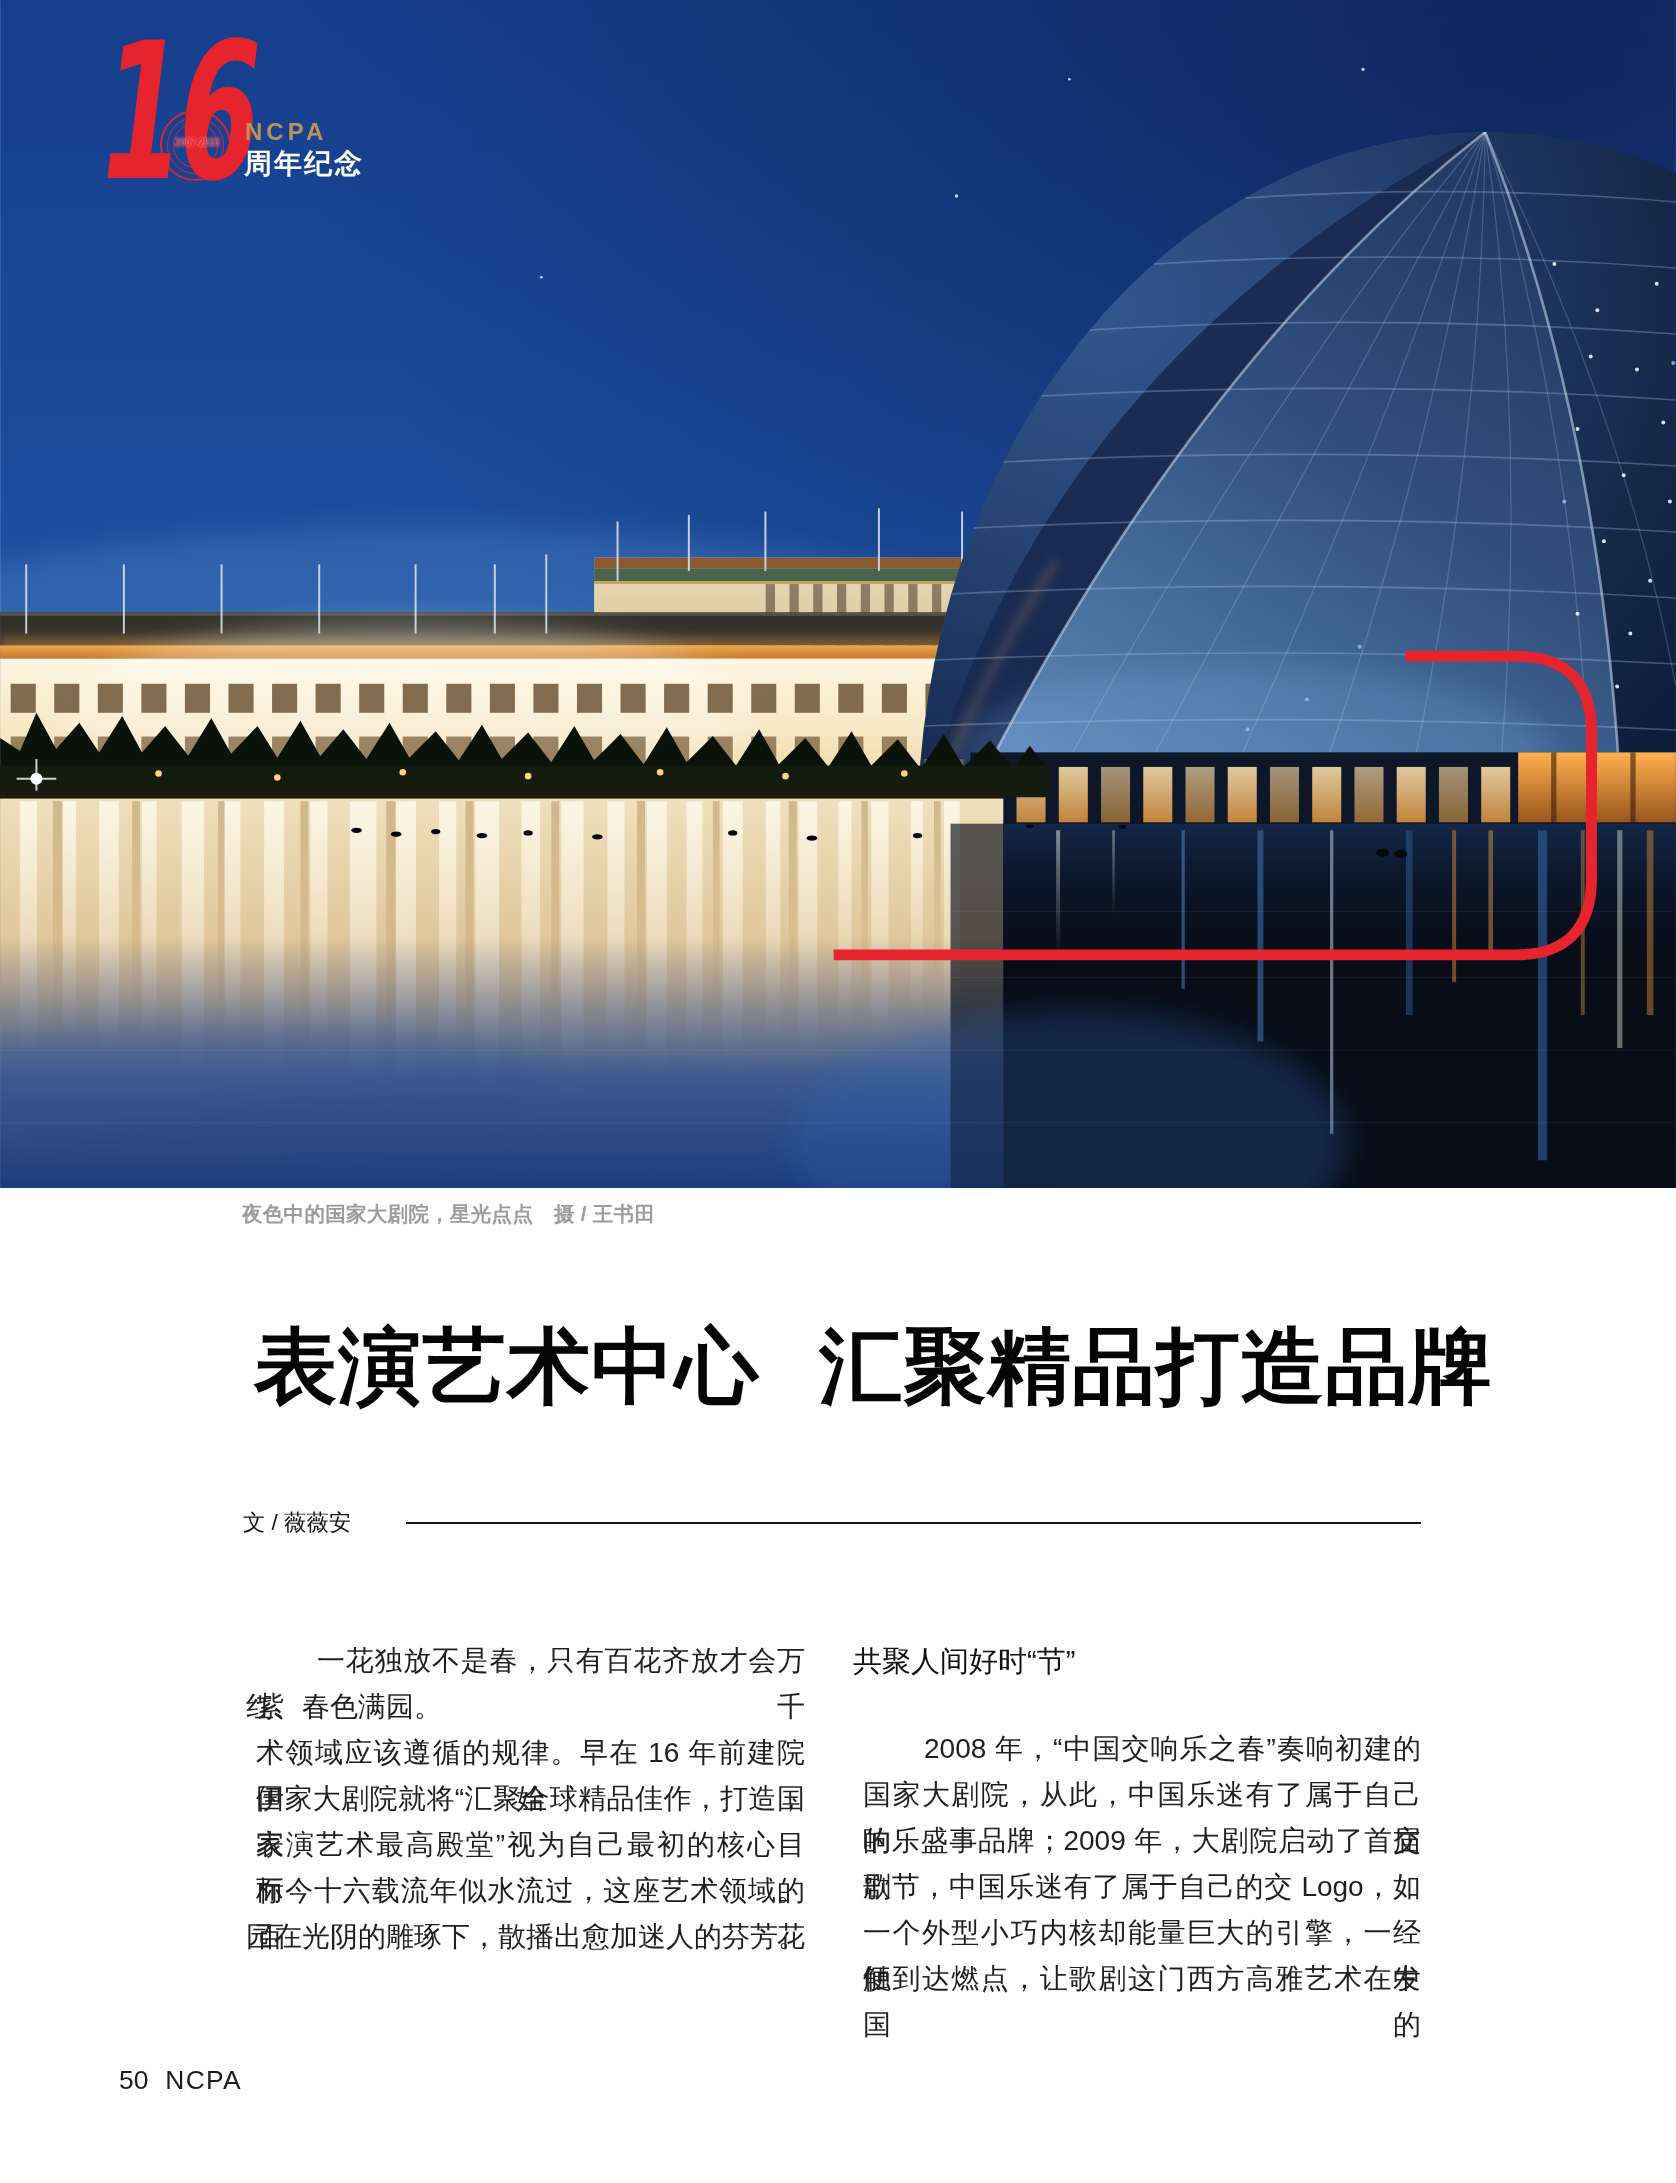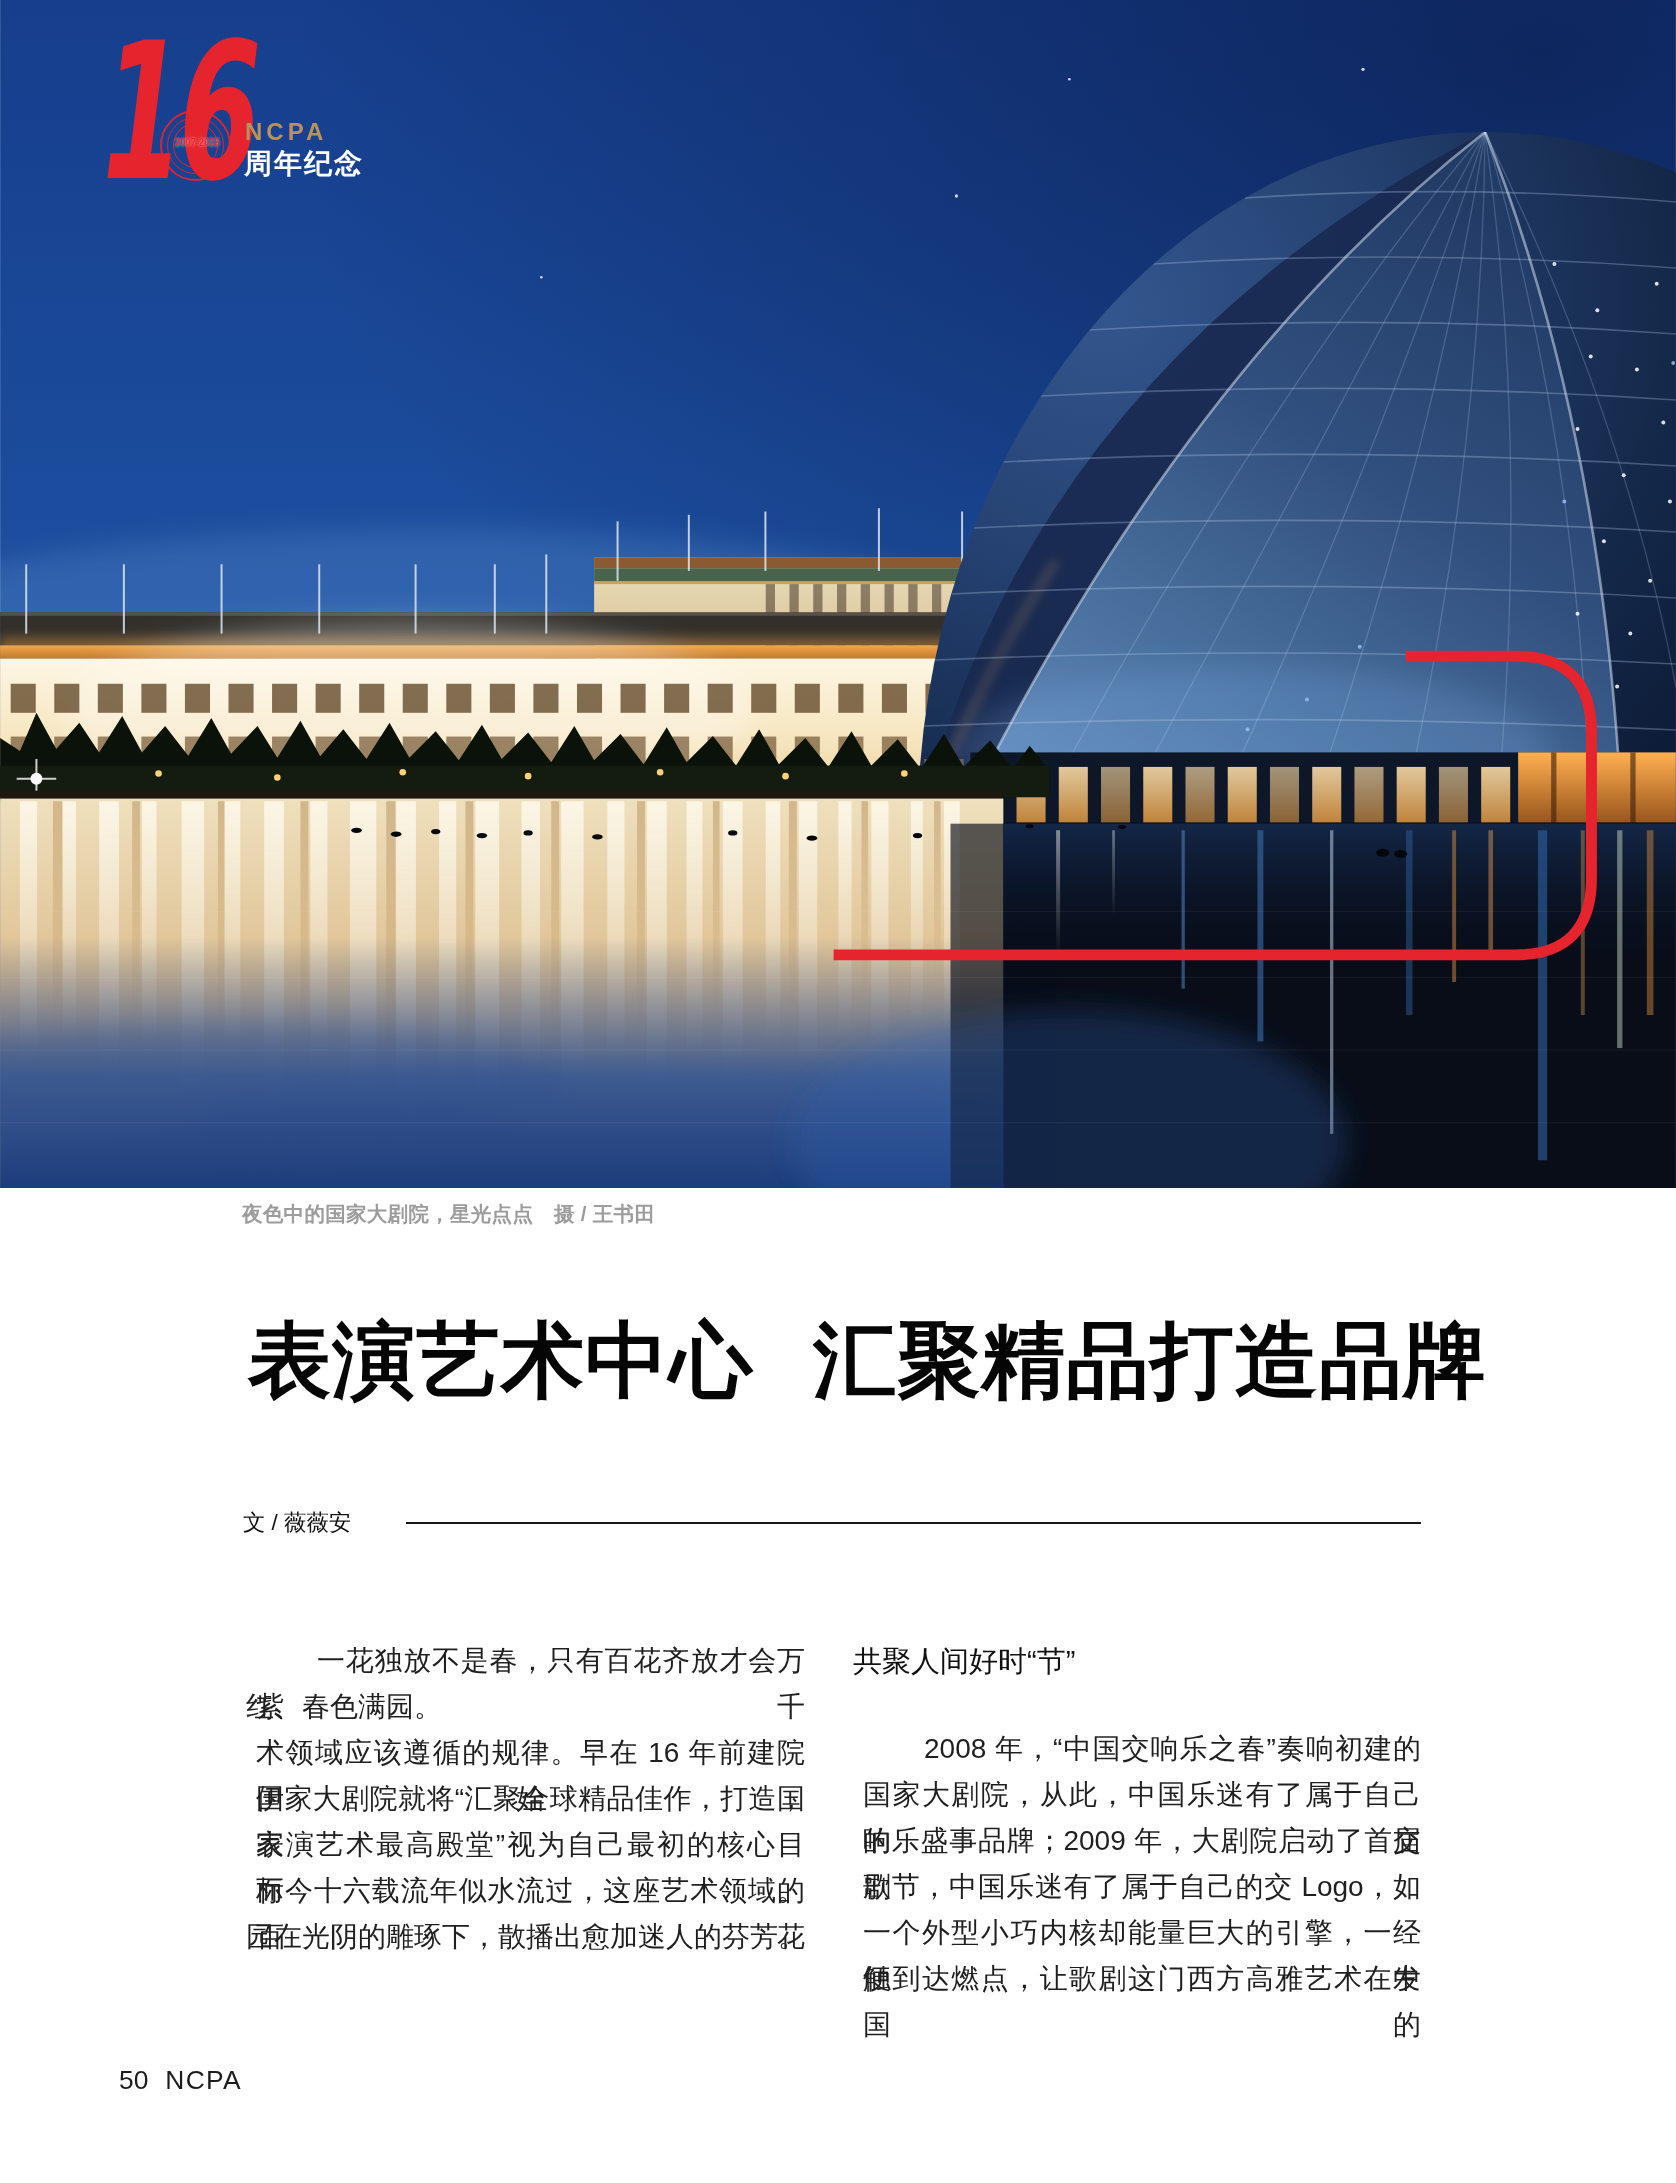--- a/index.html
+++ b/index.html
@@ -429,21 +429,21 @@
       <div class="logo-ncpa">NCPA</div>
       <div class="logo-anniv">周年纪念</div>
       <svg class="logo-frame" viewBox="0 0 460 235">
         <path d="M360,120 H390 Q411,120 411,141 V181 Q411,202 390,202 H203" fill="none" stroke="#e6242e" stroke-width="3"></path>
       </svg>
     </div>
   </div>
 
   <div class="caption">夜色中的国家大剧院，星光点点　摄 / 王书田</div>
 
-  <h1 class="title" style="margin:2px;">表演艺术中心 汇聚精品打造品牌</h1>
+  <h1 class="title" style="margin:8px;">表演艺术中心 汇聚精品打造品牌</h1>
 
   <div class="byline">
     <span class="byline-text">文 / 薇薇安</span>
     <span class="byline-rule"></span>
   </div>
 
   <div class="col col-left">
     <div class="tline fill indent">一花独放不是春，只有百花齐放才会万紫千</div>
     <div class="tline">红、春色满园。</div>
     <div class="tline fill">术领域应该遵循的规律。早在 16 年前建院伊始，</div>

